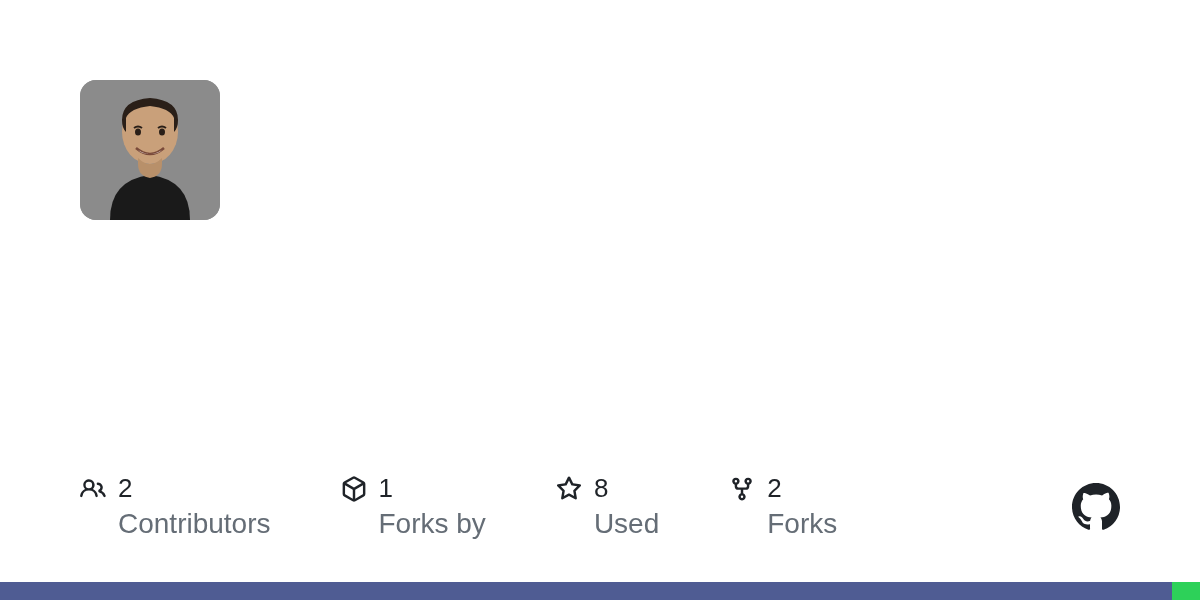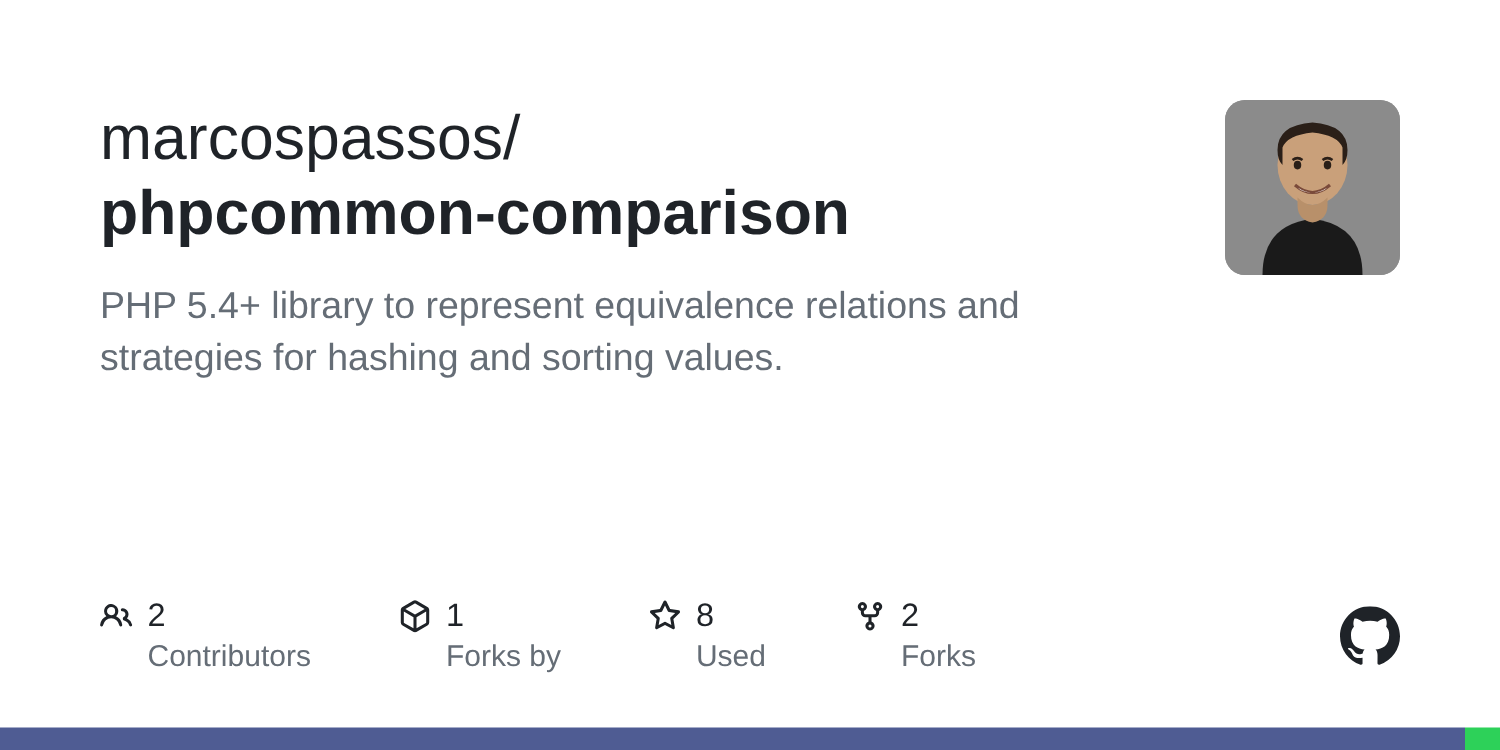--- a/index.html
+++ b/index.html
@@ -85,21 +85,21 @@
       width: 26px;
       height: 26px;
       fill: #1f2328;
     }
     .stat-value {
       font-size: 26px;
       color: #1f2328;
       font-weight: 400;
     }
     .stat-label {
-      font-size: 24px;
+      font-size: 28px;
       color: #656d76;
       margin-left: 38px;
     }
     .github-logo {
       width: 48px;
       height: 48px;
       fill: #1f2328;
     }
     .bottom-bar {
       position: absolute;
@@ -116,27 +116,20 @@
     .bar-segment-2 {
       background: #2dd159;
       width: 28px;
     }
   </style>
 </head>
 <body>
 
 <div class="container">
   <div class="header-row">
-    <div class="title-block">
-      <h1 class="repo-title">
-        <span class="repo-owner">marcospassos</span><span>/</span><br>
-        <span class="repo-name">phpcommon-comparison</span>
-      </h1>
-      <p class="description">PHP 5.4+ library to represent equivalence relations and strategies for hashing and sorting values.</p>
-    </div>
     <div class="avatar">
       <svg viewBox="0 0 140 140">
         <rect width="140" height="140" fill="#8b8b8b"></rect>
         <ellipse cx="70" cy="52" rx="28" ry="32" fill="#c9a07a"></ellipse>
         <path d="M 42 40 Q 42 20 70 18 Q 98 20 98 40 Q 98 48 94 52 L 94 38 Q 90 28 70 26 Q 50 28 46 38 L 46 52 Q 42 48 42 40 Z" fill="#2a1f18"></path>
         <ellipse cx="58" cy="52" rx="3" ry="3.5" fill="#2a1f18"></ellipse>
         <ellipse cx="82" cy="52" rx="3" ry="3.5" fill="#2a1f18"></ellipse>
         <path d="M 54 48 Q 58 45 62 48" stroke="#2a1f18" stroke-width="2" fill="none"></path>
         <path d="M 78 48 Q 82 45 86 48" stroke="#2a1f18" stroke-width="2" fill="none"></path>
         <path d="M 56 68 Q 70 80 84 68" stroke="#7a4a3a" stroke-width="2.5" fill="none"></path>

